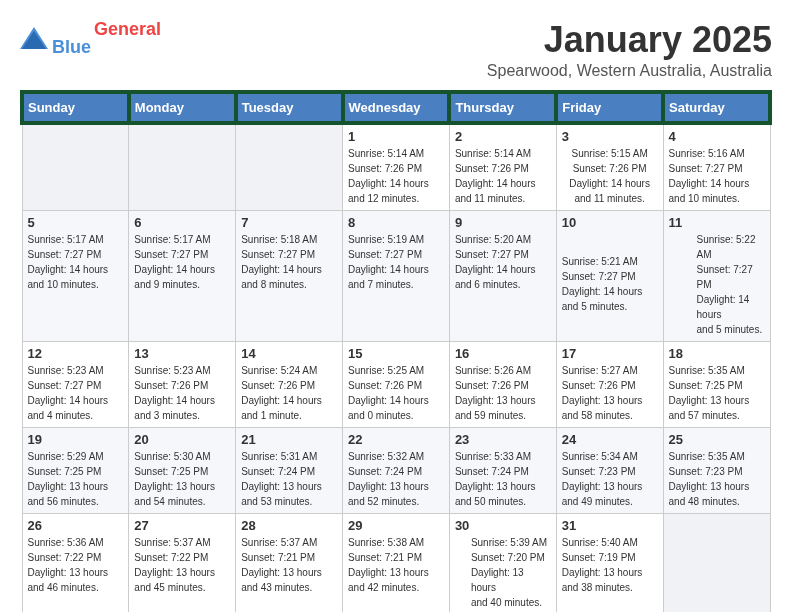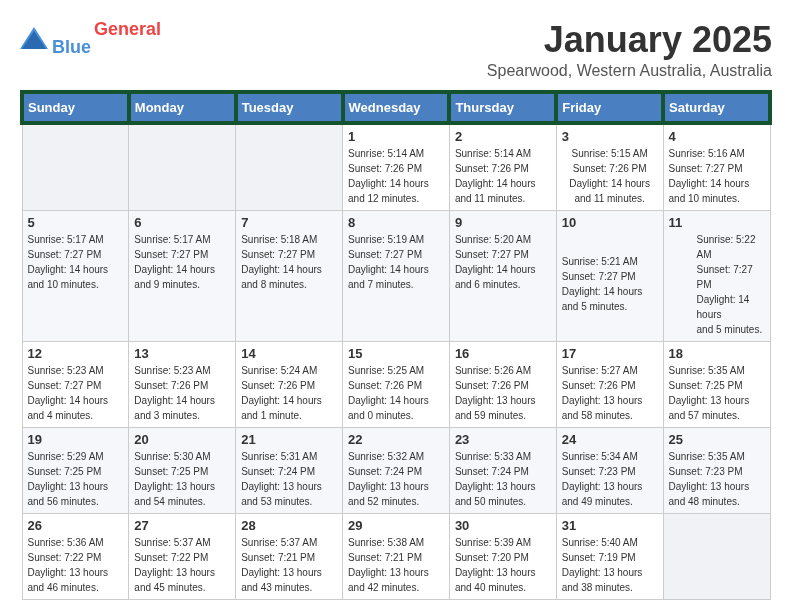--- a/index.html
+++ b/index.html
@@ -338,21 +338,21 @@
         </td>
         <td>
           <span class="day-number">29</span>
           <div class="day-info" style="white-space: pre-line;">Sunrise: 5:38 AM
 Sunset: 7:21 PM
 Daylight: 13 hours
 and 42 minutes.</div>
         </td>
         <td>
           <span class="day-number">30</span>
-          <div class="day-info" style="white-space: pre-line;">Sunrise: 5:39 AM
+          <div class="day-info" style="white-space: pre-line; margin-left: 16px;">Sunrise: 5:39 AM
 Sunset: 7:20 PM
 Daylight: 13 hours
 and 40 minutes.</div>
         </td>
         <td>
           <span class="day-number">31</span>
           <div class="day-info" style="white-space: pre-line;">Sunrise: 5:40 AM
 Sunset: 7:19 PM
 Daylight: 13 hours
 and 38 minutes.</div>

